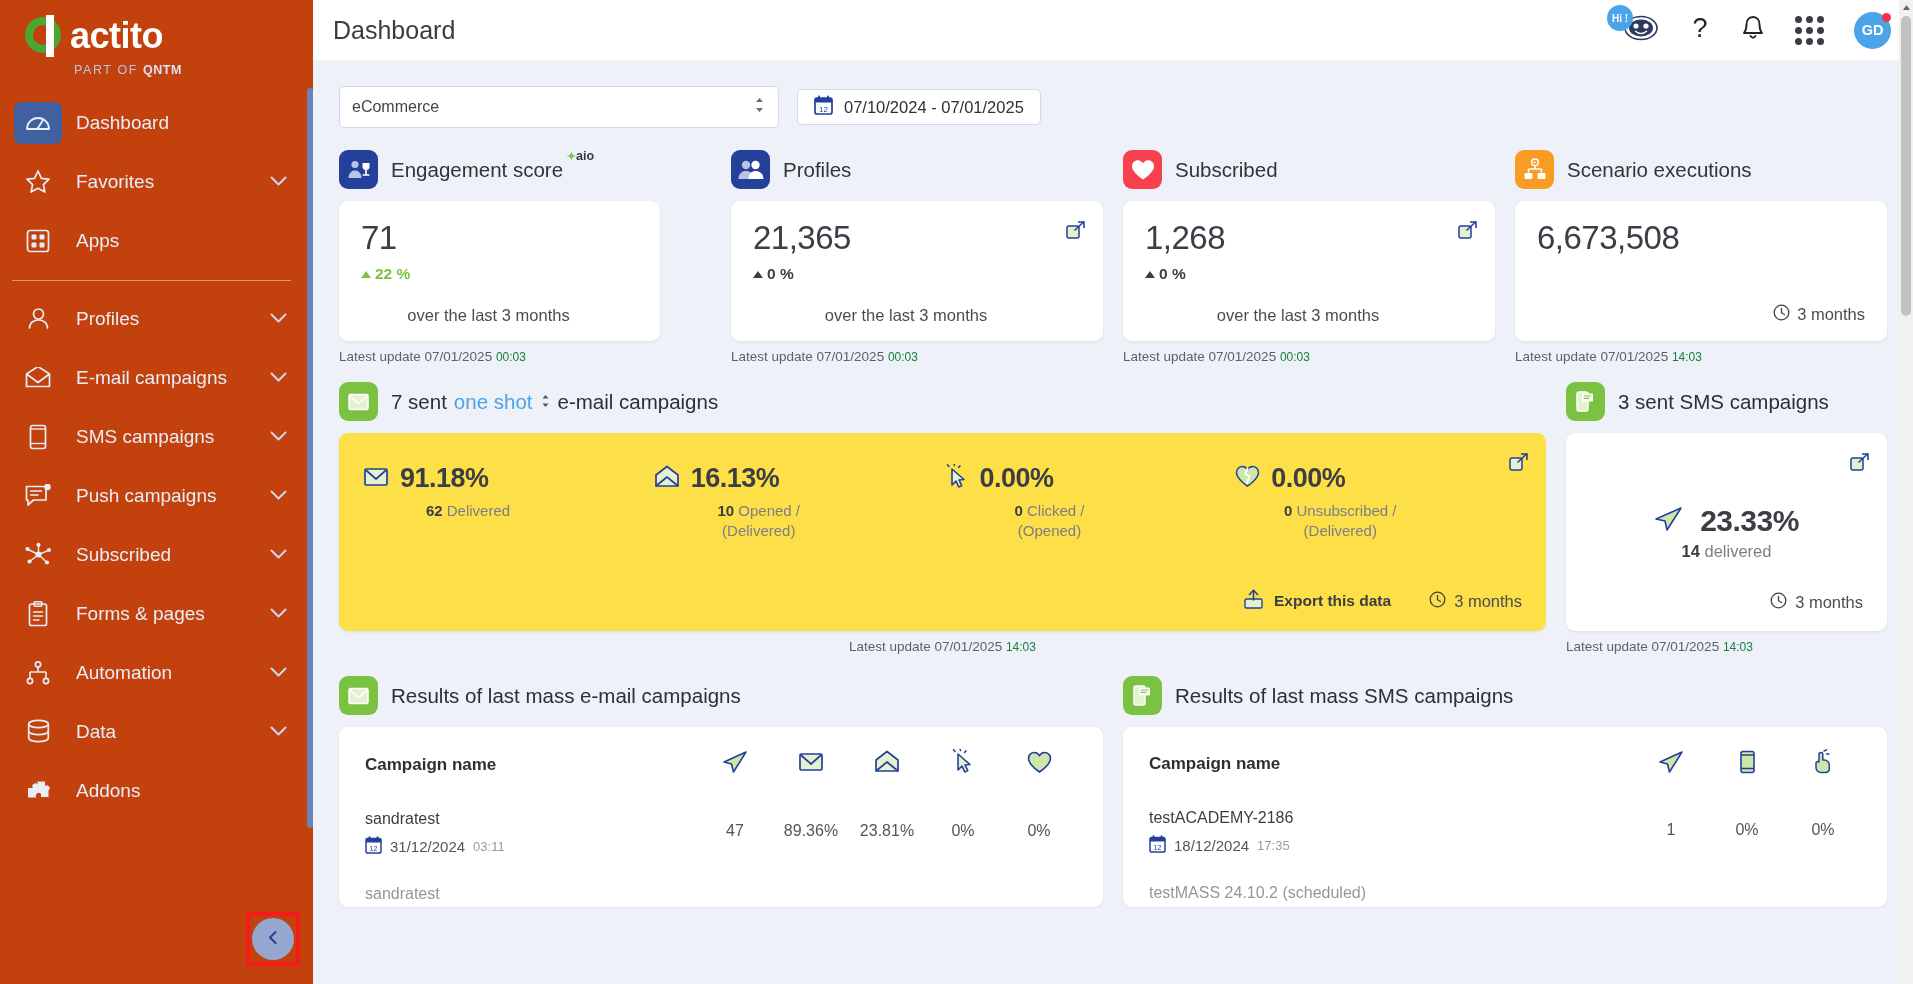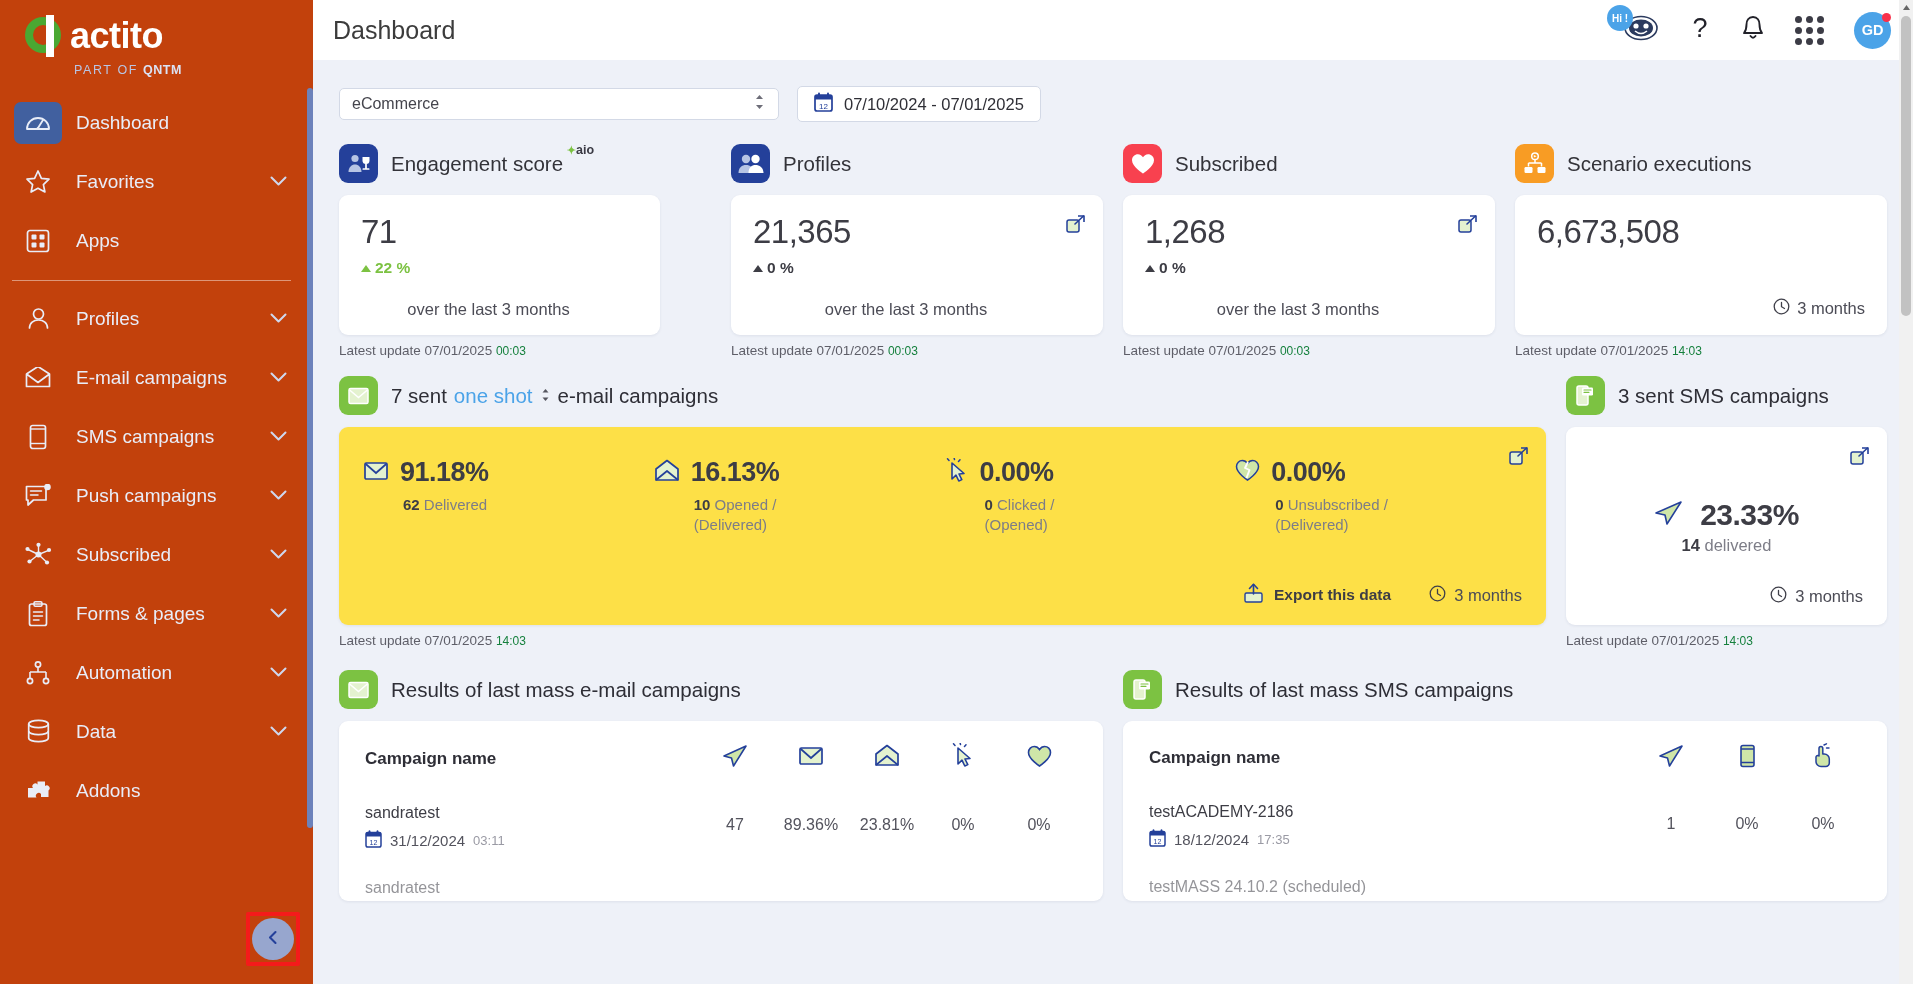--- a/index.html
+++ b/index.html
@@ -137,21 +137,21 @@
   }
   .page-scroll .arrow {
     position:absolute; left:0; width:14px; height:14px;
     display:flex;align-items:center;justify-content:center;
     background:#f1f1f1;
   }
 
   
   .filters { display: flex; gap: 18px; align-items: center; margin-bottom: 22px; }
   .select-box {
-    width: 440px; height: 32px; background: #fff;
+    width: 440px; height: 42px; background: #fff;
     border: 1px solid #d3d9e6; border-radius: 5px;
     display: flex; align-items: center; padding: 0 12px;
     font-size: 16px; color: #44444c; cursor: pointer;
   }
   .select-box .val { flex: 1 1 auto; }
   .date-box {
     height: 36px; background: #fff;
     border: 1px solid #d3d9e6; border-radius: 5px;
     display: flex; align-items: center; gap: 11px; padding: 0 16px;
     font-size: 16.5px; color: #2f2f36; cursor: pointer;
@@ -202,21 +202,21 @@
   }
   .kpi-sub.right { text-align: right; display:flex; align-items:center; justify-content:flex-end; gap:7px;}
   .ext-link { position: absolute; right: 18px; top: 20px; cursor: pointer; }
   .latest {
     margin-top: 8px; font-size: 13.5px; color: #5e5e68;
   }
   .latest .t { color: #15803d; font-size: 12px; }
 
   
   .camp-row { display: flex; gap: 20px; margin-top: 18px; }
-  .camp-left { flex: 1 1 auto; min-width: 0; }
+  .camp-left { flex: 1 1 auto; min-width: 0; text-align: center; }
   .camp-right { flex: 0 0 321px; }
   .camp-head { display: flex; align-items: center; gap: 13px; margin-bottom: 12px; }
   .camp-title { font-size: 20.5px; color: #2e2e36; display: flex; align-items: center; gap: 7px; }
   .camp-title .oneshot { color: #4ba3e8; }
   .camp-card {
     background: #fde047; border-radius: 9px; position: relative;
     box-shadow: 0 1px 3px rgba(30,40,80,0.08);
     padding: 30px 24px 16px 24px; height: 198px;
   }
   .stats { display: flex; gap: 4px; }

